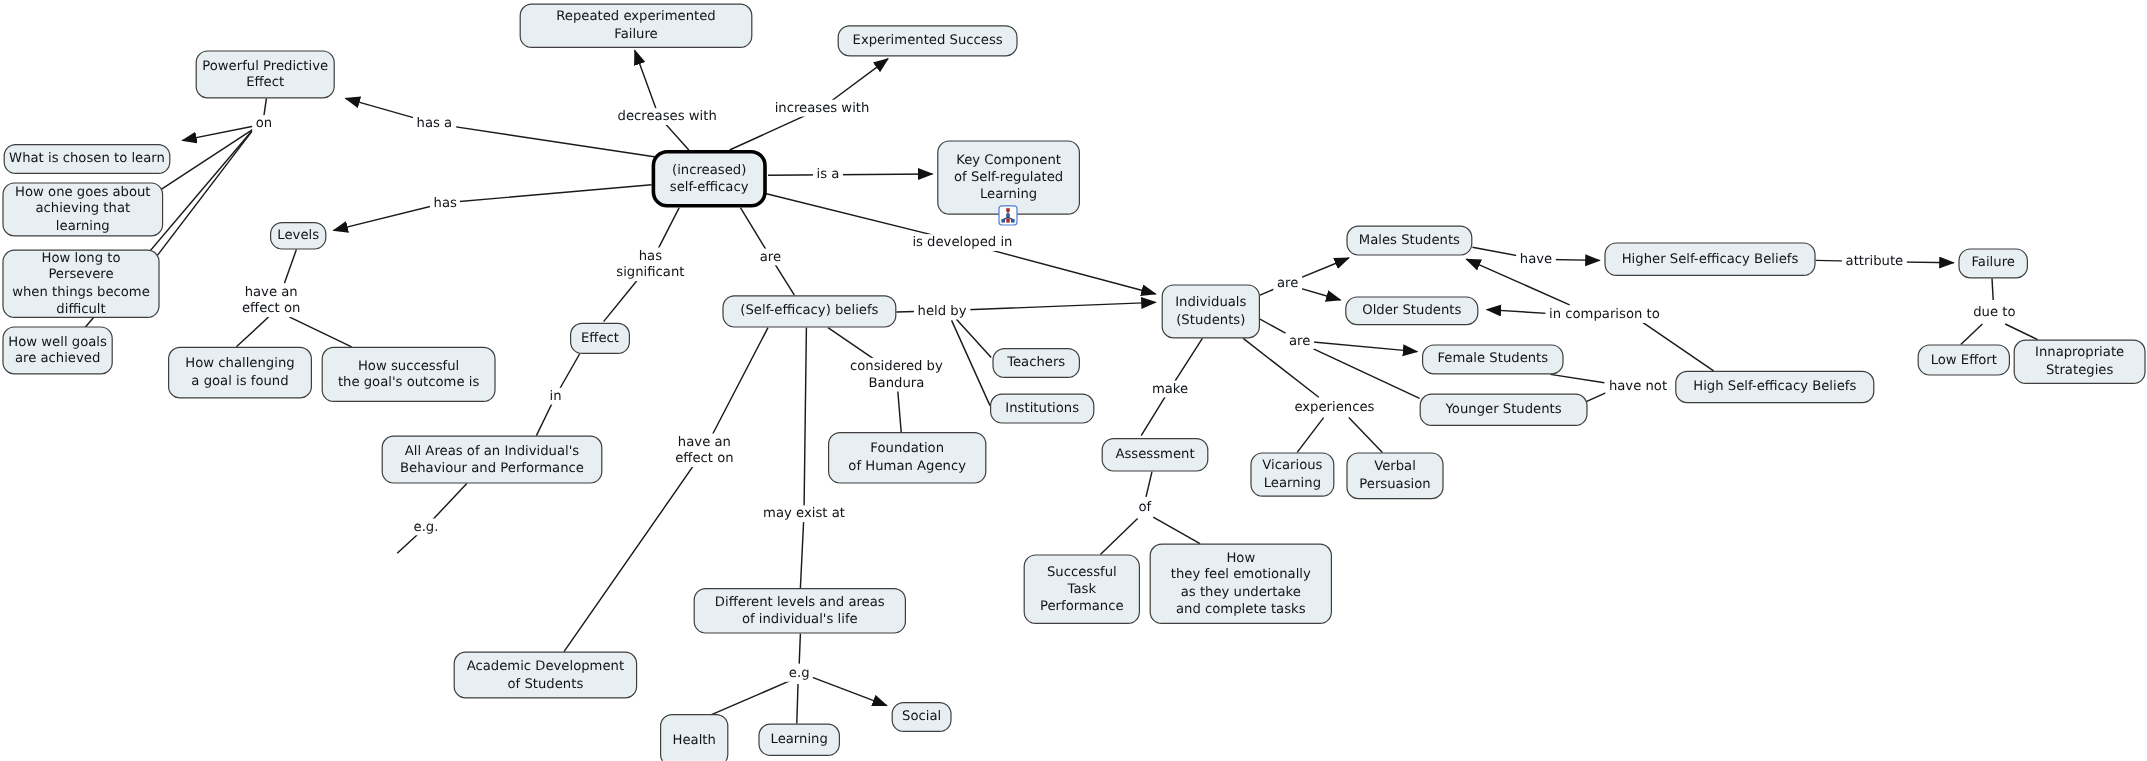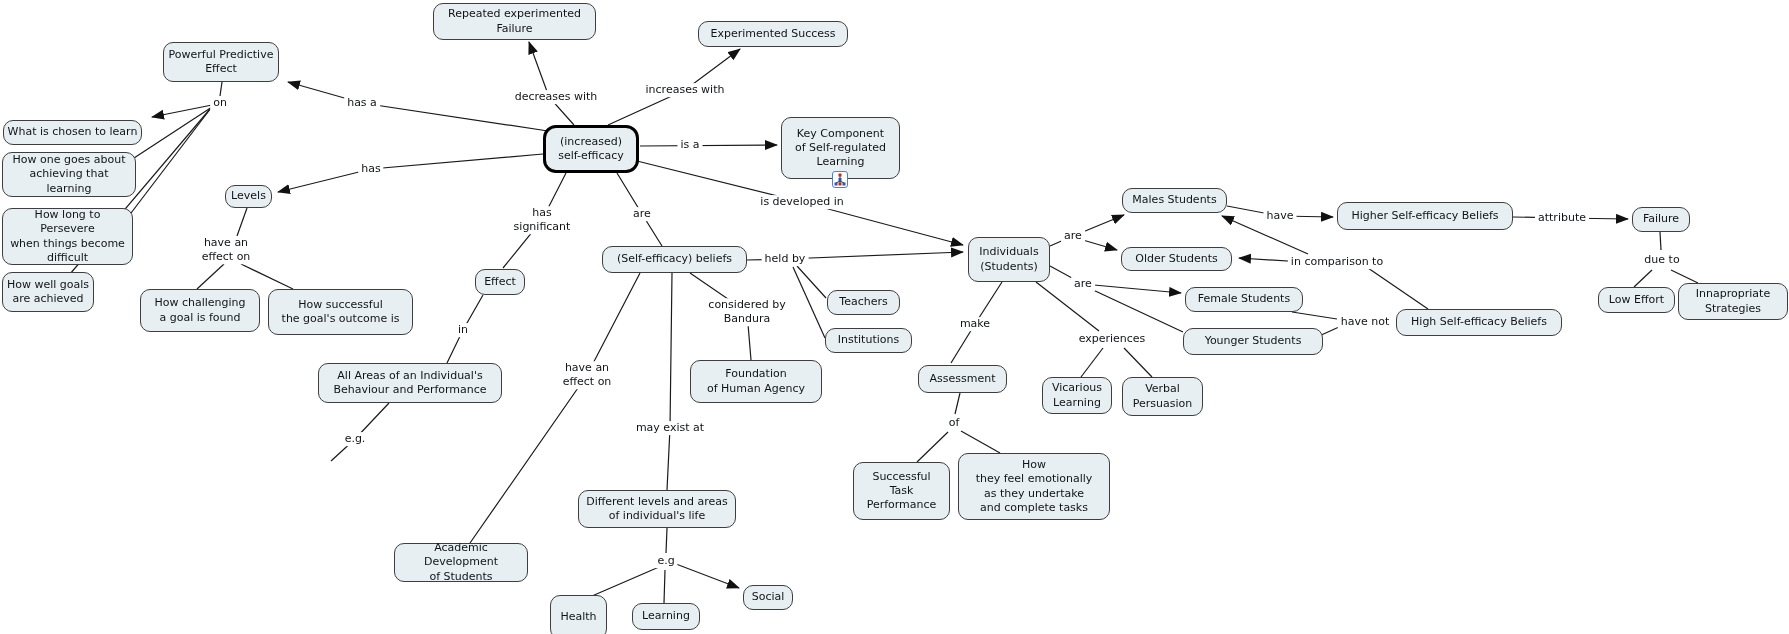--- a/index.html
+++ b/index.html
@@ -73,21 +73,21 @@
     <polyline points="1303,262 1239,258" marker-end="url(#arw)"></polyline>
     <polyline points="1308,254 1222,216" marker-end="url(#arw)"></polyline>
     <polyline points="1368,268 1428,309"></polyline>
     <polyline points="1292,312 1337,319"></polyline>
     <polyline points="1308,341 1339,327"></polyline>
     <polyline points="247,208 237,236"></polyline>
     <polyline points="224,264 197,289"></polyline>
     <polyline points="241,264 293,289"></polyline>
   </svg>
 
-  <div class="node" style="left:433px;top:3px;width:163px;height:37px"><span>Repeated experimented
+  <div class="node" style="left:433px;top:3px;width:194px;height:37px"><span>Repeated experimented
 Failure</span></div>
   <div class="node" style="left:698px;top:21px;width:150px;height:26px"><span>Experimented Success</span></div>
   <div class="node" style="left:163px;top:42px;width:116px;height:40px"><span>Powerful Predictive
 Effect</span></div>
   <div class="node" style="left:3px;top:120px;width:139px;height:25px"><span>What is chosen to learn</span></div>
   <div class="node" style="left:2px;top:152px;width:134px;height:45px"><span>How one goes about
 achieving that learning</span></div>
   <div class="node" style="left:2px;top:208px;width:131px;height:57px"><span>How long to Persevere
 when things become
 difficult</span></div>
@@ -99,28 +99,28 @@
 of Self-regulated
 Learning</span></div>
   <div class="node" style="left:225px;top:185px;width:47px;height:23px"><span>Levels</span></div>
   <div class="node" style="left:140px;top:289px;width:120px;height:43px"><span>How challenging
 a goal is found</span></div>
   <div class="node" style="left:268px;top:289px;width:145px;height:46px"><span>How successful
 the goal's outcome is</span></div>
   <div class="node" style="left:475px;top:269px;width:50px;height:26px"><span>Effect</span></div>
   <div class="node" style="left:318px;top:363px;width:184px;height:40px"><span>All Areas of an Individual's
 Behaviour and Performance</span></div>
-  <div class="node" style="left:394px;top:543px;width:134px;height:39px"><span>Academic Development
+  <div class="node" style="left:378px;top:543px;width:153px;height:39px"><span>Academic Development
 of Students</span></div>
   <div class="node" style="left:602px;top:246px;width:145px;height:27px"><span>(Self-efficacy) beliefs</span></div>
   <div class="node" style="left:827px;top:290px;width:73px;height:25px"><span>Teachers</span></div>
   <div class="node" style="left:825px;top:328px;width:87px;height:25px"><span>Institutions</span></div>
   <div class="node" style="left:690px;top:360px;width:132px;height:43px"><span>Foundation
 of Human Agency</span></div>
-  <div class="node" style="left:578px;top:490px;width:158px;height:38px"><span>Different levels and areas
+  <div class="node" style="left:578px;top:490px;width:177px;height:38px"><span>Different levels and areas
 of individual's life</span></div>
   <div class="node" style="left:550px;top:595px;width:57px;height:44px"><span>Health</span></div>
   <div class="node" style="left:632px;top:603px;width:68px;height:27px"><span>Learning</span></div>
   <div class="node" style="left:743px;top:585px;width:50px;height:25px"><span>Social</span></div>
   <div class="node" style="left:968px;top:237px;width:82px;height:45px"><span>Individuals
 (Students)</span></div>
   <div class="node" style="left:1122px;top:188px;width:105px;height:25px"><span>Males Students</span></div>
   <div class="node" style="left:1121px;top:247px;width:111px;height:24px"><span>Older Students</span></div>
   <div class="node" style="left:1185px;top:287px;width:118px;height:25px"><span>Female Students</span></div>
   <div class="node" style="left:1183px;top:328px;width:140px;height:27px"><span>Younger Students</span></div>

